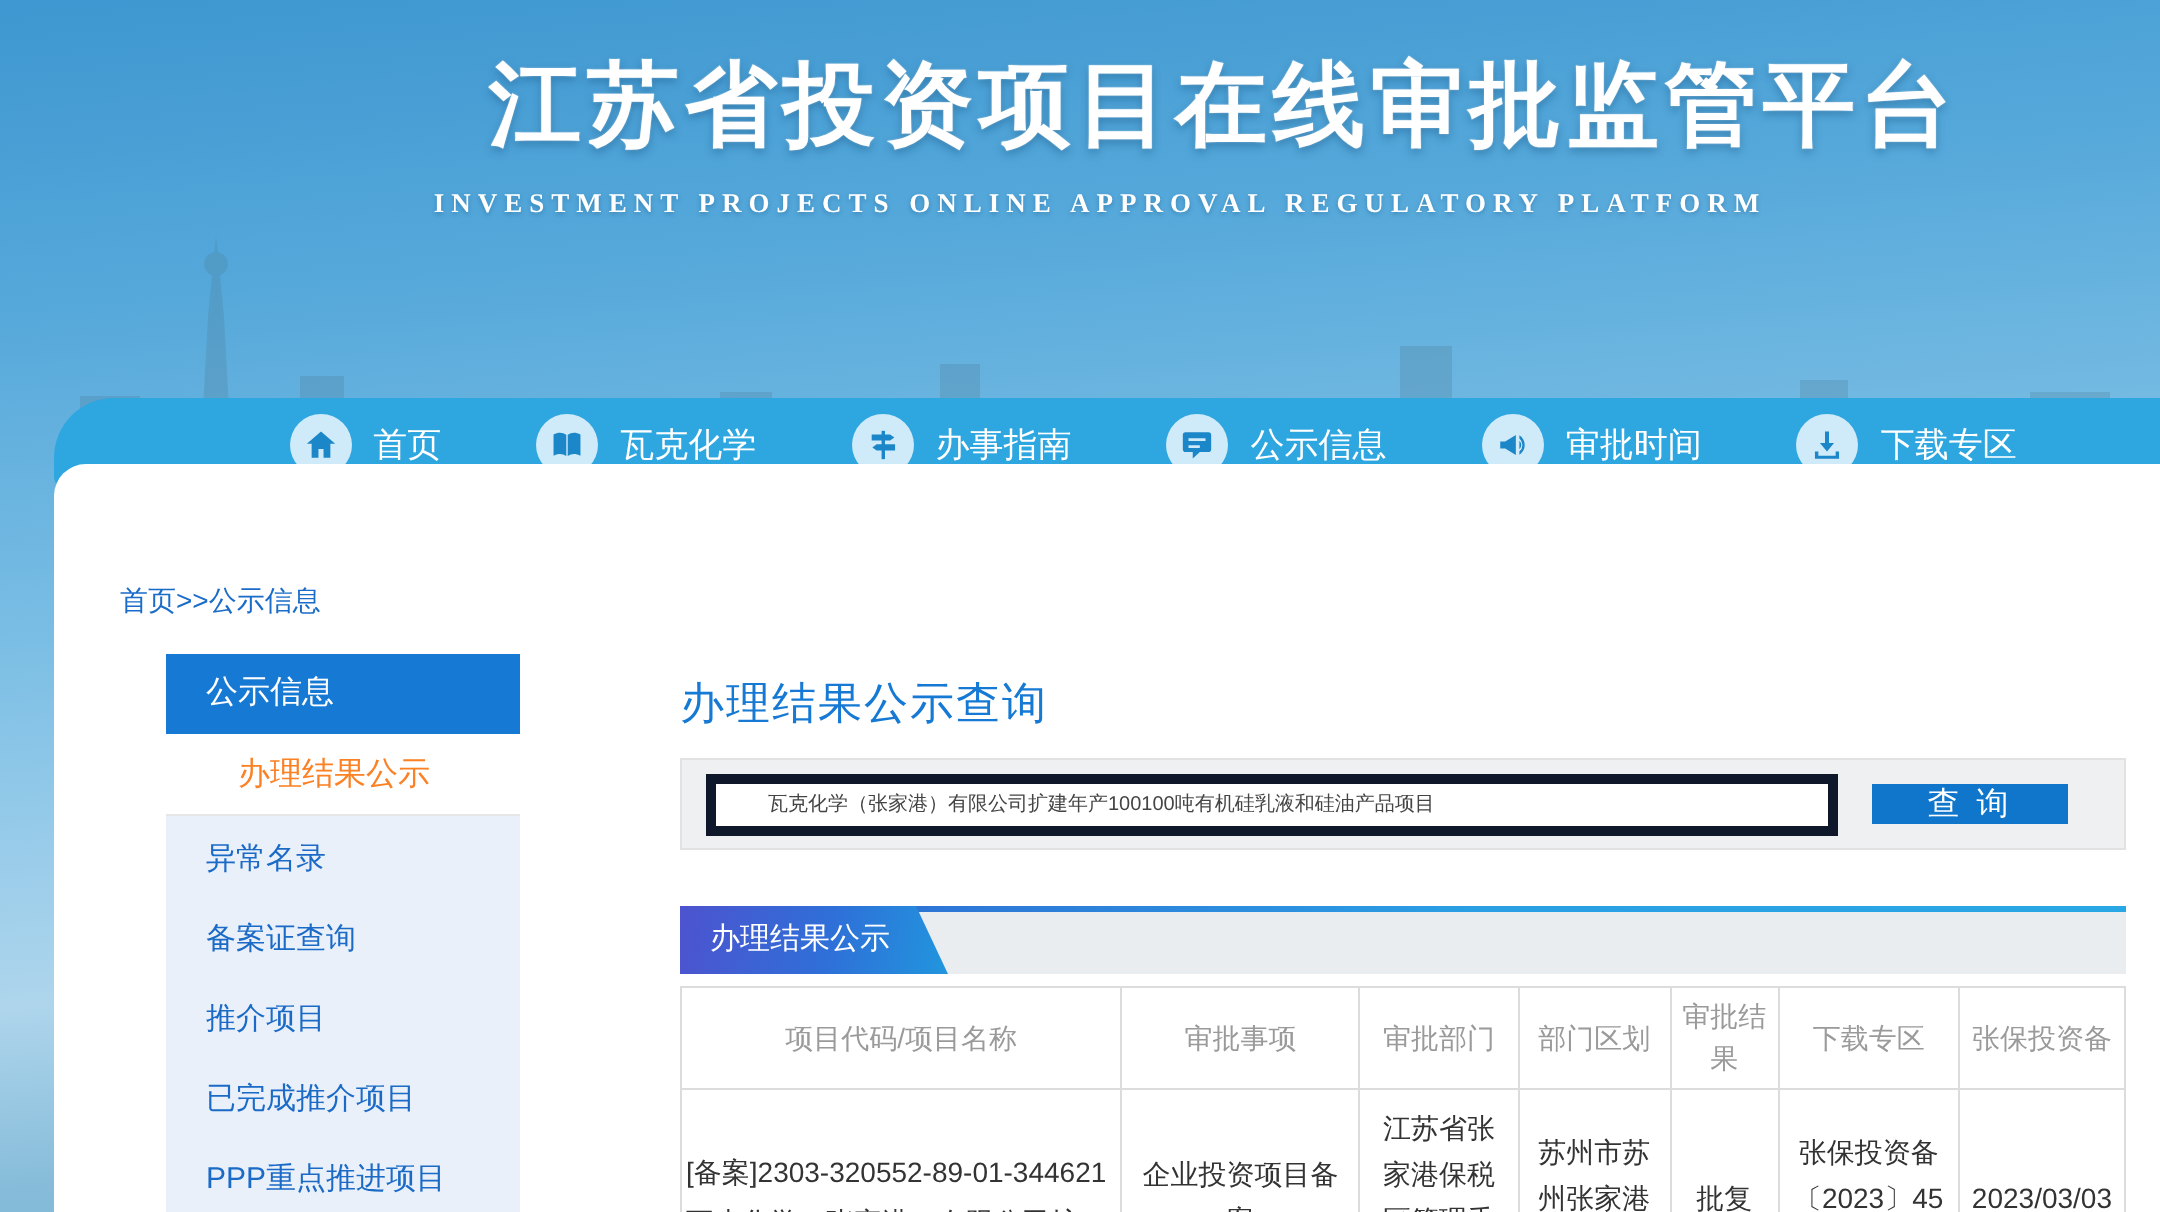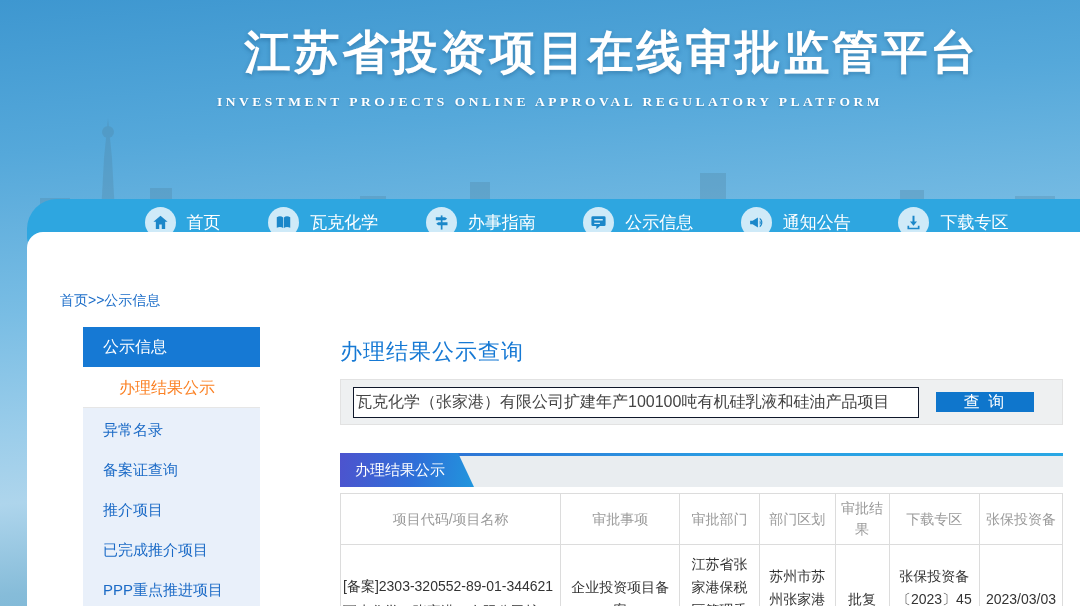--- a/index.html
+++ b/index.html
@@ -55,22 +55,22 @@
   .side-item { height:40px; line-height:40px; color:#1b6ac6; font-size:15px; padding-left:20px; cursor:pointer; }
 
   
   .main { flex:1; margin-left:80px; margin-right:17px; }
   .m-title { margin-top:10px; font-size:22px; font-weight:normal; color:#1679d4; letter-spacing:1px; }
   .search-panel {
     margin-top:12px; height:46px; background:#eef0f1; border:1px solid #e2e2e2;
     display:flex; align-items:center; padding:0 12px;
   }
   .search-input {
-    width:566px; height:31px; border:1px solid #0f172a; background:#fff;
-    padding:0 2px; font-size:16px; color:#444; font-family:inherit;
+    width:566px; height:31px; border:5px solid #0f172a; background:#fff;
+    padding:0 26px; font-size:10px; color:#444; font-family:inherit;
   }
   .search-btn {
     margin-left:17px; width:98px; height:20px; background:#0f76cc; color:#fff;
     border:none; font-size:16px; cursor:pointer; font-family:inherit; letter-spacing:2px;
   }
   .tabbar { position:relative; margin-top:28px; height:34px; background:#e9edf0; }
   .tabline { position:absolute; left:0; right:0; top:0; height:3px;
     background:linear-gradient(90deg,#2f63cf 0%,#2a9fe4 55%,#29a7e4 100%); }
   .tab {
     position:absolute; left:0; top:0; width:134px; height:34px;
@@ -157,21 +157,21 @@
     <span>公示信息</span>
   </div>
   <div class="nav-item">
     <span class="nav-ico">
       <svg viewBox="0 0 24 24">
           <path d="M3 9.5v5h3.5L14 19V5L6.5 9.5z"></path>
           <path d="M16.5 9a4 4 0 010 6v-6z"></path>
           <path d="M16.5 5.2a8 8 0 010 13.6v-2.2a6 6 0 000-9.2z"></path>
         </svg>
     </span>
-    <span>通知公告</span>
+    <span>审批时间</span>
   </div>
   <div class="nav-item">
     <span class="nav-ico">
       <svg viewBox="0 0 24 24">
           <path d="M10.6 2.5h2.8v8h3.6L12 16.5l-5-6h3.6z"></path>
           <path d="M3.5 16.5h2.4v3h12.2v-3h2.4v5.2H3.5z"></path>
         </svg>
     </span>
     <span>下载专区</span>
   </div>

